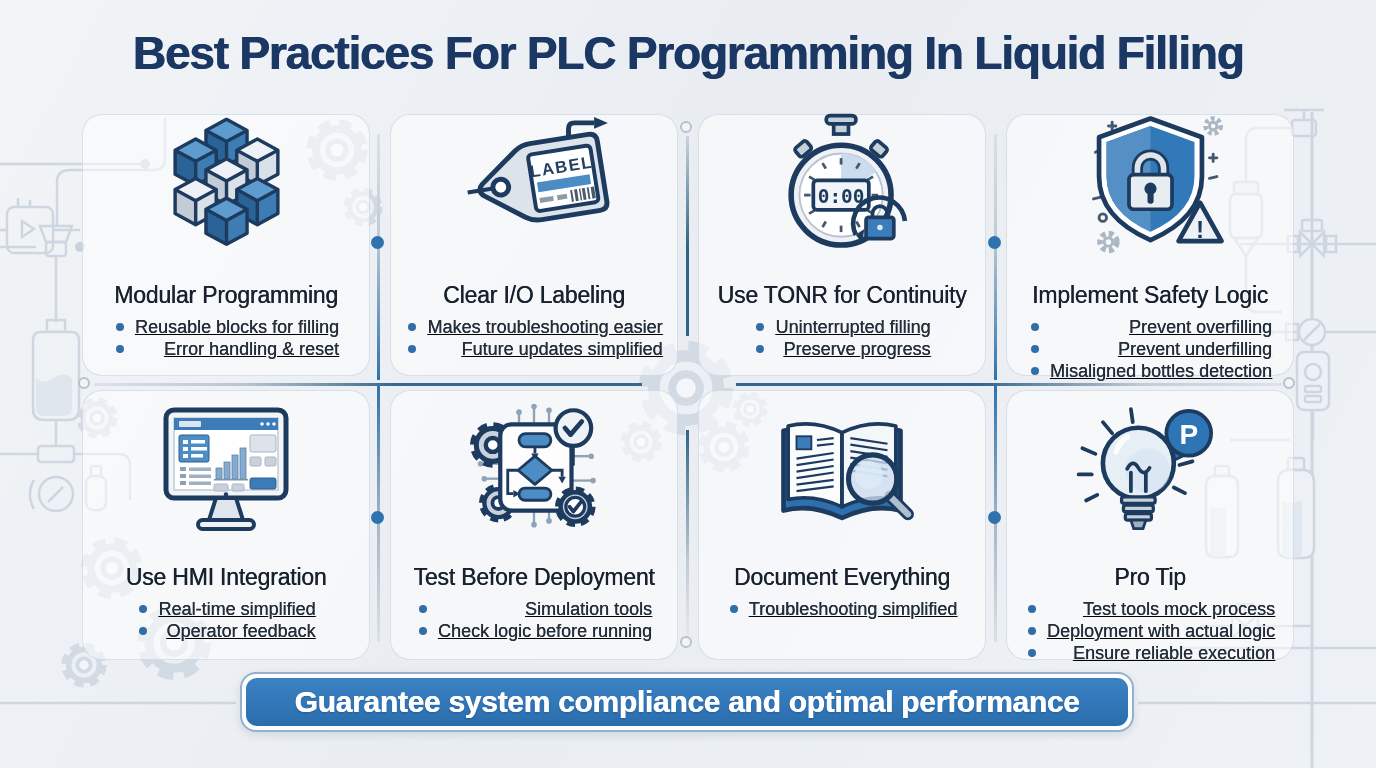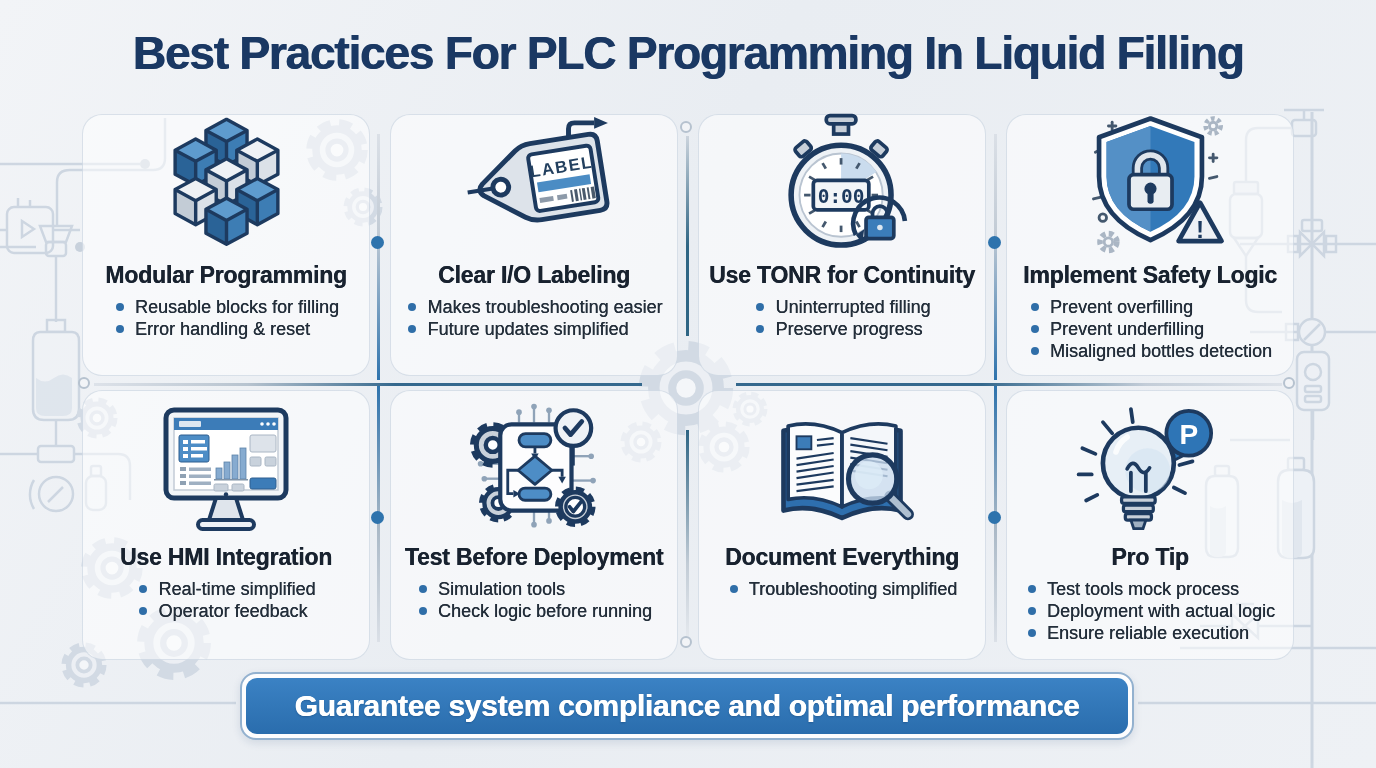--- a/index.html
+++ b/index.html
@@ -24,24 +24,24 @@
   .card { position:relative; display:flex; flex-direction:column; align-items:center; }
   .card::before {
     content:""; position:absolute; inset:8px 10px 6px 10px; z-index:0;
     background:rgba(255,255,255,.55); border:1.5px solid rgba(177,192,210,.45);
     border-radius:20px;
   }
   .card > * { position:relative; z-index:1; }
   .icon-wrap { height:156px; display:flex; align-items:center; justify-content:center; }
   .row2 .icon-wrap { height:162px; padding-top:6px; }
   .card-title {
-    margin-top:0; font-size:23px; font-weight:700; letter-spacing:-0.2px;
+    margin-top:20px; font-size:23px; font-weight:400; letter-spacing:-0.2px;
     color:#18222f; text-align:center; text-shadow:0.4px 0 0 currentColor;
   }
-  ul.bullets { margin:7px auto 0; list-style:none; width:max-content; max-width:292px; text-align:left; }
+  ul.bullets { margin:7px auto 0; list-style:none; width:max-content; max-width:292px; text-align:right;text-decoration:underline; }
   ul.bullets li {
     position:relative; padding-left:22px; font-size:18px; line-height:22px;
     color:#232e3a; text-shadow:0.3px 0 0 currentColor;
   }
   ul.bullets li::before {
     content:""; position:absolute; left:3px; top:7px; width:8px; height:8px;
     border-radius:50%; background:#2f6ea8;
   }
 
   .vdiv { position:absolute; width:2.5px; }
@@ -49,21 +49,21 @@
   .vt-center { background:linear-gradient(#ccd4dd 0%,#2e6584 55%,#2e6584 100%); }
   .vb-side { background:linear-gradient(#2e73ad 0%,#a9b8c6 55%,#dbe0e7 100%); }
   .vb-center { background:linear-gradient(#2e6584 0%,#c2ccd6 65%,#e4e8ed 100%); }
   .hdiv { position:absolute; height:2.5px; top:383px; }
   .hd-left { left:94px; width:548px; background:linear-gradient(90deg,#dde2e9 0%,#b7c3cf 28%,#34688d 55%,#34688d 100%); }
   .hd-right { left:736px; width:546px; background:linear-gradient(90deg,#34688d 0%,#34688d 45%,#c3cdd8 75%,#dde2e9 100%); }
   .dot { position:absolute; width:13px; height:13px; border-radius:50%; background:#2e73ad; }
   .ring { position:absolute; width:12px; height:12px; border-radius:50%; border:2.5px solid #b6c2cf; background:#f2f4f7; }
 
   .banner-outer {
-    position:absolute; left:240px; top:672px; width:894px; height:68px;
+    position:absolute; left:240px; top:672px; width:894px; height:60px;
     background:#fdfdfe; border:2px solid #93b1cf; border-radius:16px; padding:4px;
     box-shadow:0 3px 8px rgba(25,60,105,.12);
   }
   .banner-inner {
     height:100%; border-radius:11px; display:flex; align-items:center; justify-content:center;
     background:linear-gradient(180deg,#3b82c4,#2a6dad);
   }
   .banner-inner span {
     color:#ffffff; font-size:30px; font-weight:700; letter-spacing:-0.3px;
     text-shadow:0.5px 0 0 currentColor, 0 1px 2px rgba(10,40,80,.3);

